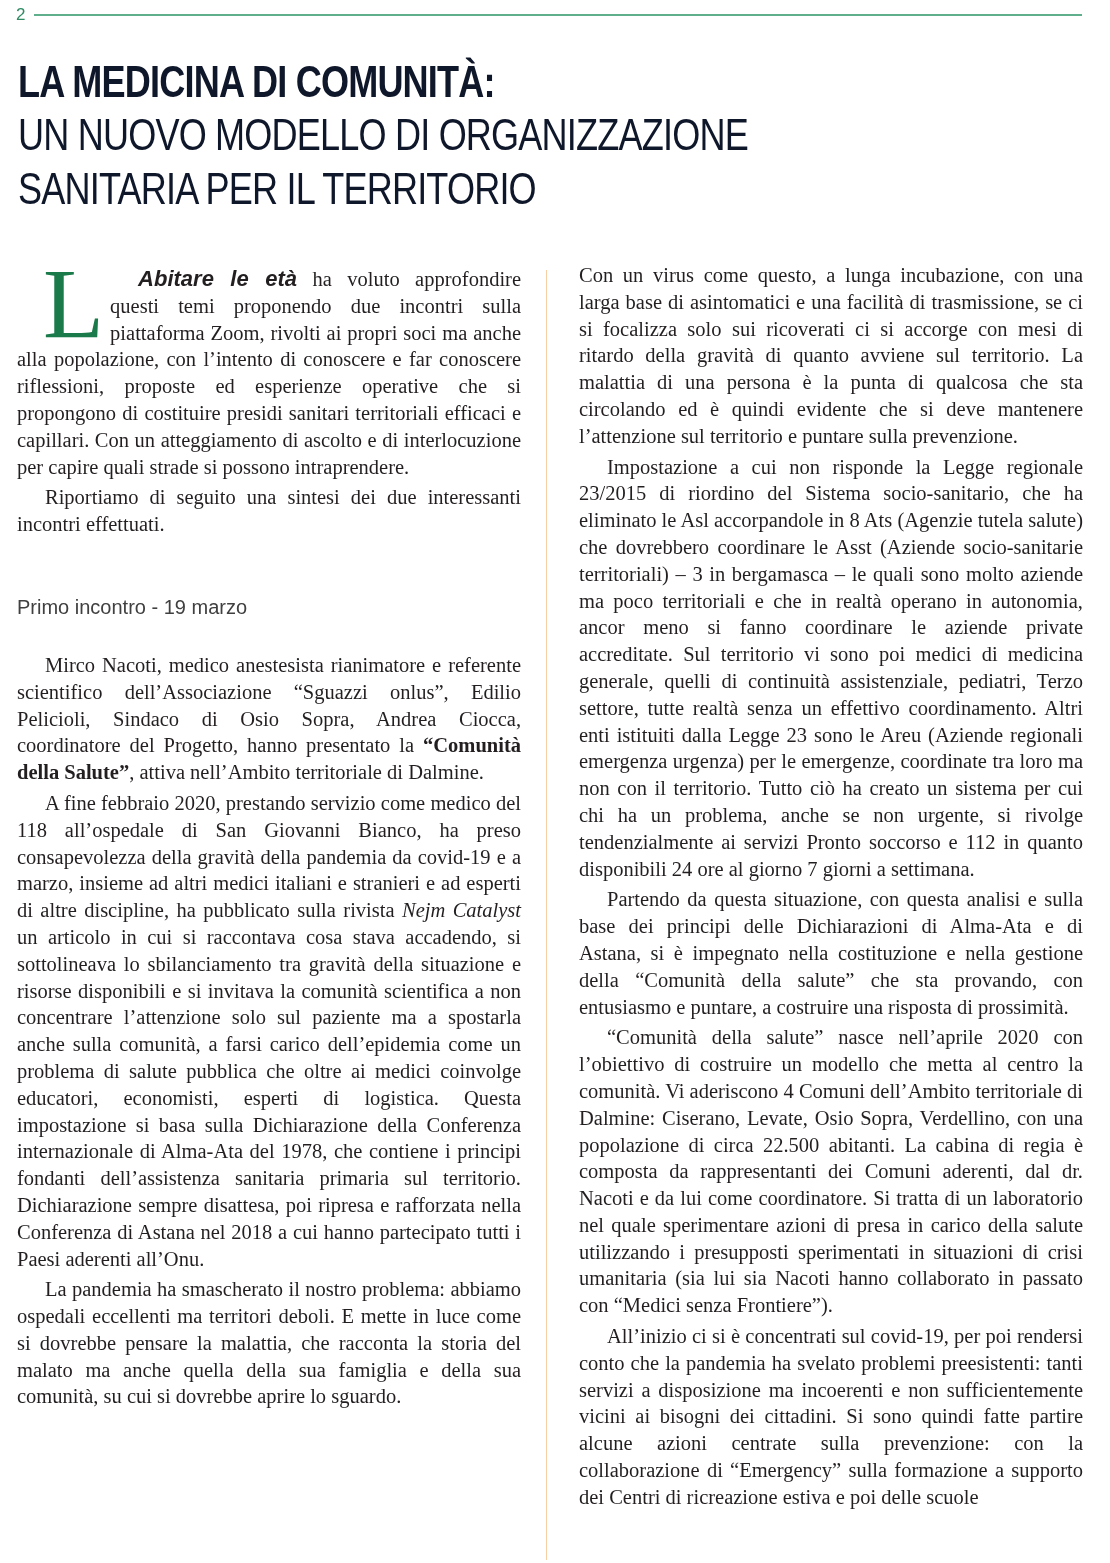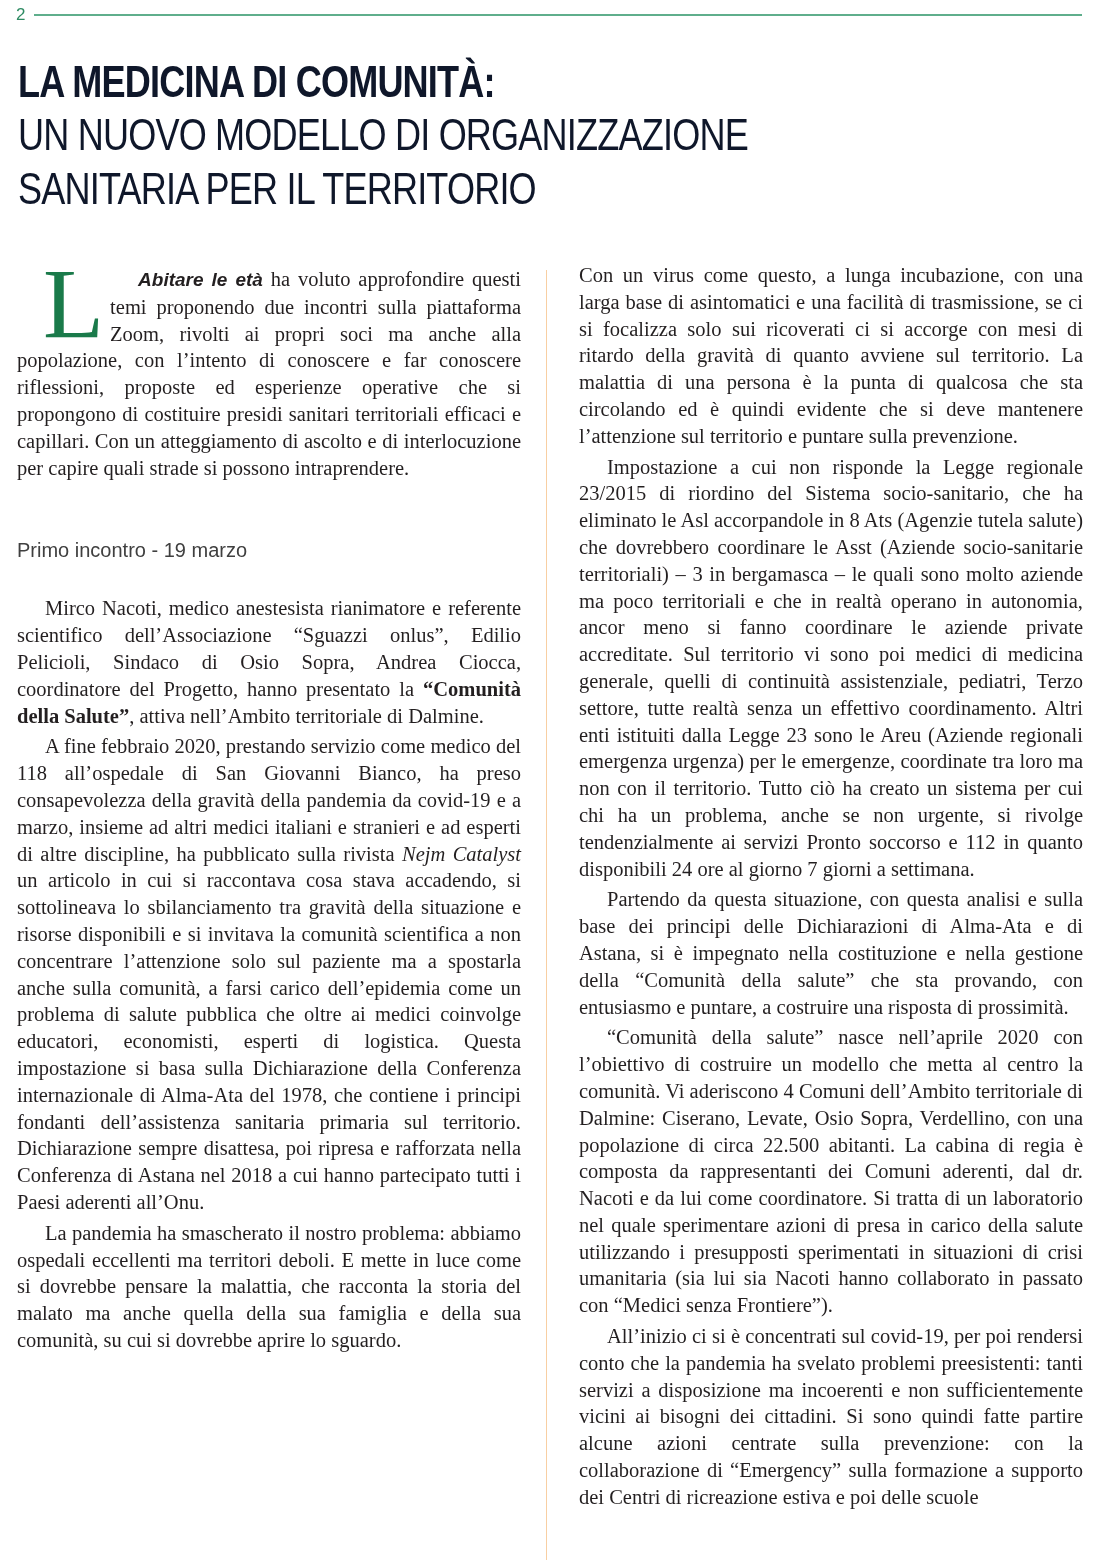--- a/index.html
+++ b/index.html
@@ -10,21 +10,21 @@
   .title .t1 { font-size: 44px; font-weight: bold; line-height: 52px; letter-spacing: -1px; transform: scaleX(0.82); transform-origin: left; display: block; white-space: nowrap; }
   .title .t2 { font-size: 44px; font-weight: normal; line-height: 54px; letter-spacing: -1px; transform: scaleX(0.82); transform-origin: left; display: block; white-space: nowrap; }
   .col { position: absolute; top: 262px; width: 504px; font-family: "Liberation Serif", serif; font-size: 20.5px; line-height: 26.8px; text-align: justify; hyphens: auto; }
   .col-left { left: 17px; }
   .col-right { left: 579px; top: 262px; }
   .divider { position: absolute; left: 546px; top: 270px; width: 1px; height: 1290px; background: #f8cfa3; }
   .col p { margin: 0; text-indent: 28px; }
   .col p.noindent { text-indent: 0; }
   .col p + p { margin-top: 4px; }
   .dropcap { float: left; font-family: "Liberation Serif", serif; color: #1a7a4a; font-size: 100px; line-height: 76px; padding-top: 4px; margin-right: 6px; margin-left: 26px; height: 78px; }
-  .brand { font-family: "Liberation Sans", sans-serif; font-weight: bold; font-style: italic; font-size: 19px; }
+  .brand { font-family: "Liberation Sans", sans-serif; font-weight: bold; font-style: italic; font-size: 22px; }
   .section-heading { font-family: "Liberation Sans", sans-serif; color: #404040; font-size: 20px; line-height: 30px; margin: 54px 0 30px 0; font-weight: normal; }
   .speaker { font-family: "Liberation Serif", serif; font-weight: bold; font-size: 20.5px; line-height: 26.8px; margin: 22px 0 0 0; }
   .speaker-right { margin-top: 32px; }
   .bold { font-weight: bold; }
   .ital { font-style: italic; }
 </style>
 </head>
 <body>
 
 <div class="page-num">2</div>
@@ -38,20 +38,21 @@
 
 <div class="divider"></div>
 
 <div class="col col-left">
   <p class="noindent" style="text-indent:0;">
     <span class="dropcap">L</span>
   </p>
   <p>
     <span class="brand">Abitare le età</span><span> ha voluto approfondire questi temi proponendo due incontri sulla piattaforma Zoom, rivolti ai propri soci ma anche alla popolazione, con l’intento di conoscere e far conoscere riflessioni, proposte ed esperienze operative che si propongono di costituire presidi sanitari territoriali efficaci e capillari. Con un atteggiamento di ascolto e di interlocuzione per capire quali strade si possono intraprendere.</span>
   </p>
+  <p>Riportiamo di seguito una sintesi dei due interessanti incontri effettuati.</p>
 
   <h2 class="section-heading">Primo incontro - 19 marzo</h2>
 
   <p>
     <span>Mirco Nacoti, medico anestesista rianimatore e referente scientifico dell’Associazione “Sguazzi onlus”, Edilio Pelicioli, Sindaco di Osio Sopra, Andrea Ciocca, coordinatore del Progetto, hanno presentato la </span><span class="bold">“Comunità della Salute”</span><span>, attiva nell’Ambito territoriale di Dalmine.</span>
   </p>
 
   <p>
     <span>A fine febbraio 2020, prestando servizio come medico del 118 all’ospedale di San Giovanni Bianco, ha preso consapevolezza della gravità della pandemia da covid-19 e a marzo, insieme ad altri medici italiani e stranieri e ad esperti di altre discipline, ha pubblicato sulla rivista </span><span class="ital">Nejm Catalyst</span><span> un articolo in cui si raccontava cosa stava accadendo, si sottolineava lo sbilanciamento tra gravità della situazione e risorse disponibili e si invitava la comunità scientifica a non concentrare l’attenzione solo sul paziente ma a spostarla anche sulla comunità, a farsi carico dell’epidemia come un problema di salute pubblica che oltre ai medici coinvolge educatori, economisti, esperti di logistica. Questa impostazione si basa sulla Dichiarazione della Conferenza internazionale di Alma-Ata del 1978, che contiene i principi fondanti dell’assistenza sanitaria primaria sul territorio. Dichiarazione sempre disattesa, poi ripresa e rafforzata nella Conferenza di Astana nel 2018 a cui hanno partecipato tutti i Paesi aderenti all’Onu.</span>
   </p>

